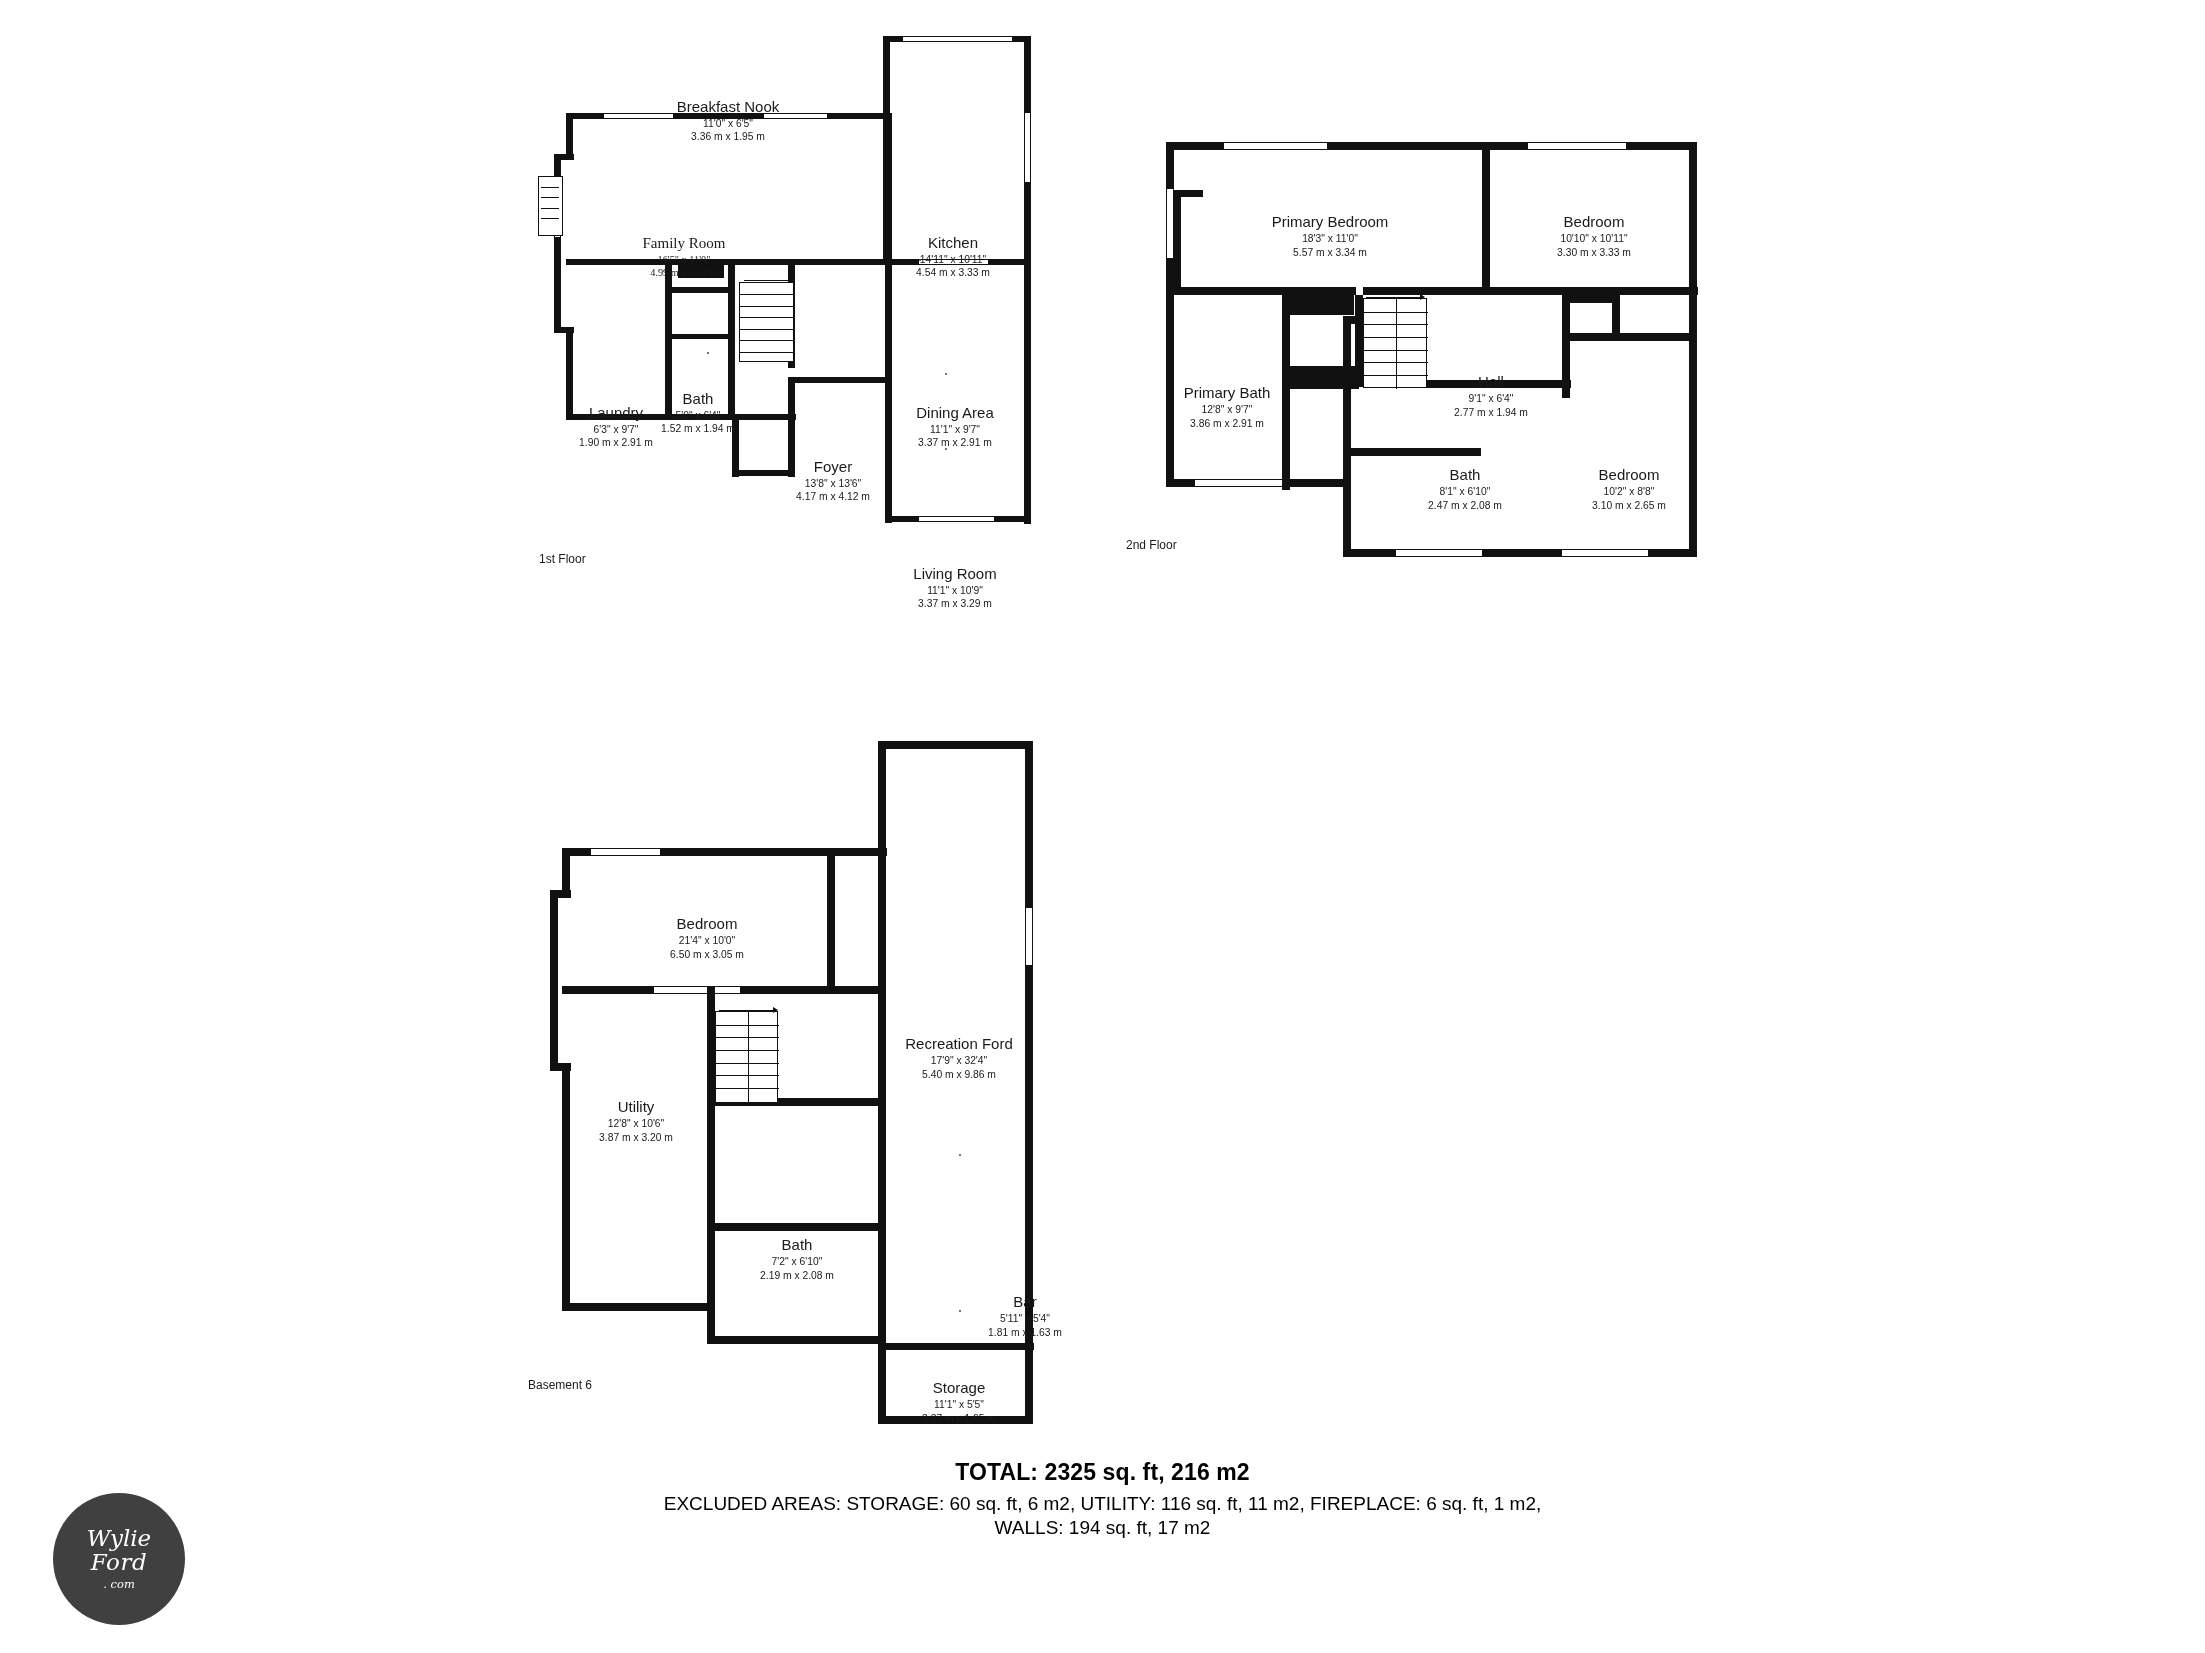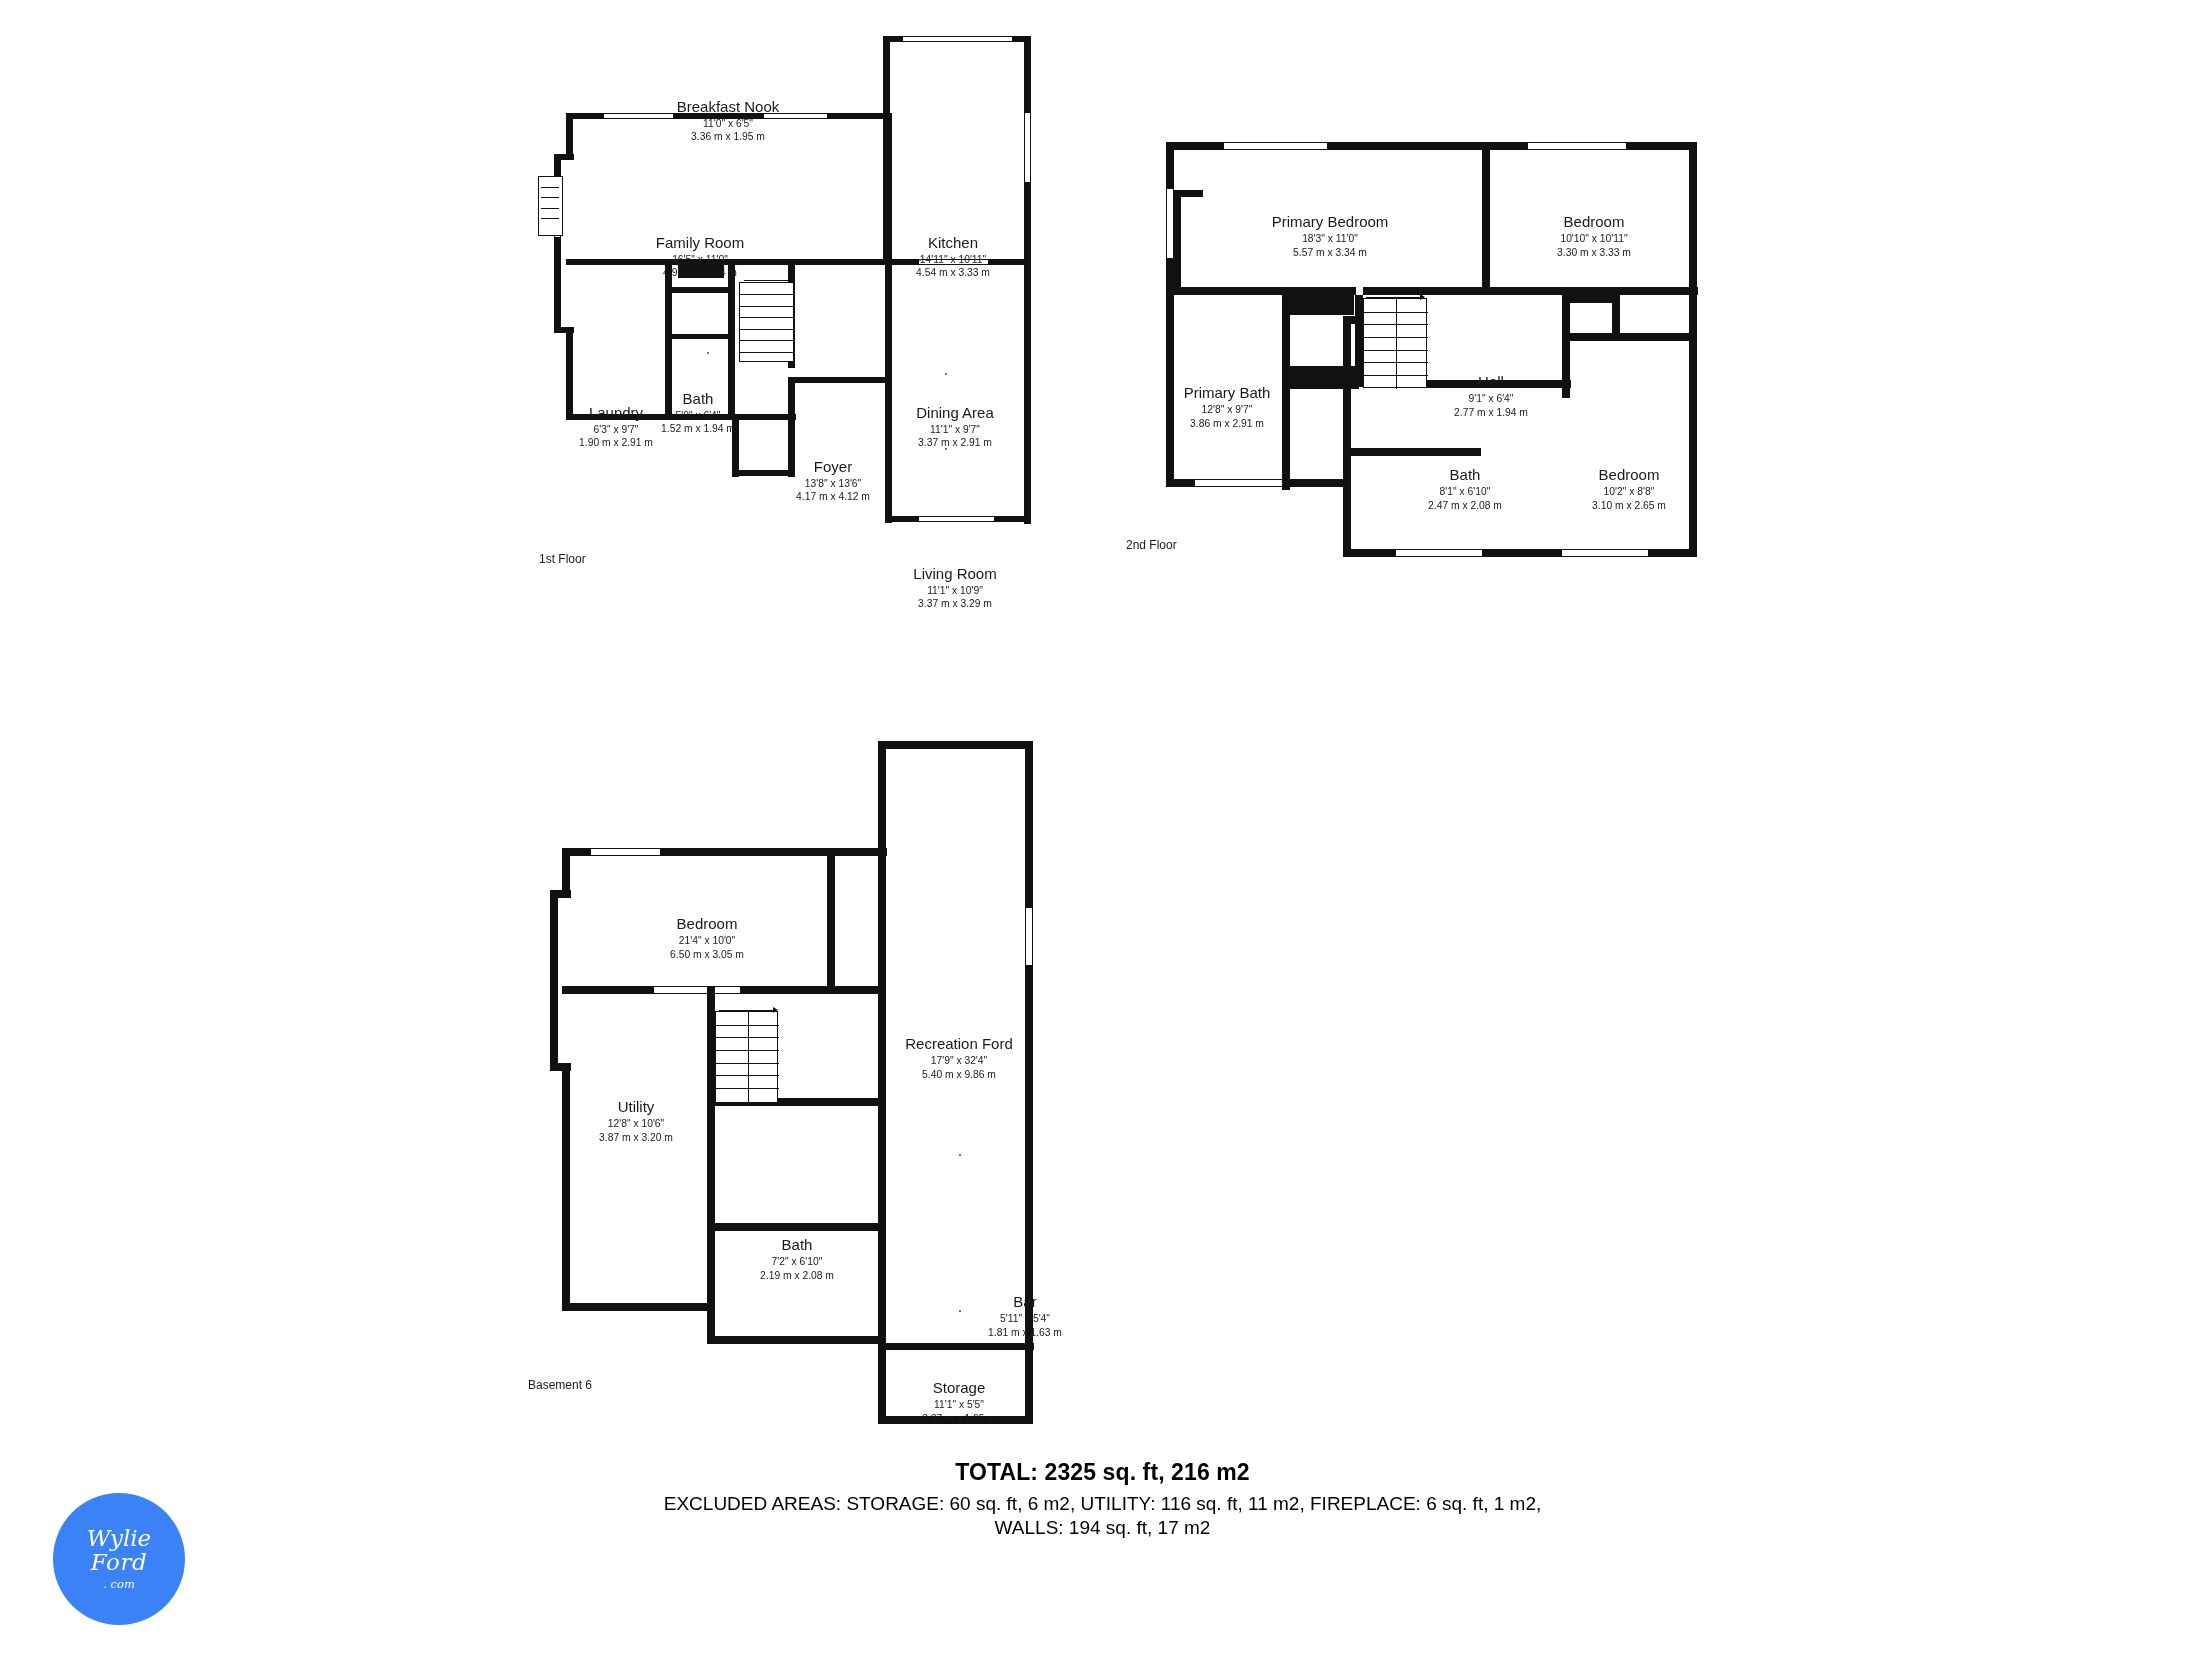--- a/index.html
+++ b/index.html
@@ -125,21 +125,21 @@
     color: #222;
     margin-top: 8px;
   }
 
   
   .logo {
     position: absolute;
     width: 132px;
     height: 132px;
     border-radius: 50%;
-    background: #3b82f6;
+    background: #404040;
     color: #ffffff;
     display: flex;
     flex-direction: column;
     align-items: center;
     justify-content: center;
   }
   .logo .l1 {
     font-family: "DejaVu Serif", serif;
     font-style: italic;
     font-size: 23px;
@@ -242,21 +242,21 @@
     <div class="dot" style="left:190px; top:340px;"></div>
     <div class="dot" style="left:428px; top:361px;"></div>
     <div class="dot" style="left:402px; top:247px;"></div>
     <div class="dot" style="left:428px; top:436px;"></div>
 
     <div class="label" style="left:211px; top:85px;">
       <div class="nm">Breakfast Nook</div>
       <div class="dim">11'0" x 6'5"</div>
       <div class="dim">3.36 m x 1.95 m</div>
     </div>
-    <div class="label" style="left:183px; top:221px;">
+    <div class="label" style="left:167px; top:221px;font-family:Liberation Serif, serif;">
       <div class="nm">Family Room</div>
       <div class="dim">16'5" x 11'0"</div>
       <div class="dim">4.99 m x 3.34 m</div>
     </div>
     <div class="label" style="left:436px; top:221px;">
       <div class="nm">Kitchen</div>
       <div class="dim">14'11" x 10'11"</div>
       <div class="dim">4.54 m x 3.33 m</div>
     </div>
     <div class="label" style="left:99px; top:391px;">

